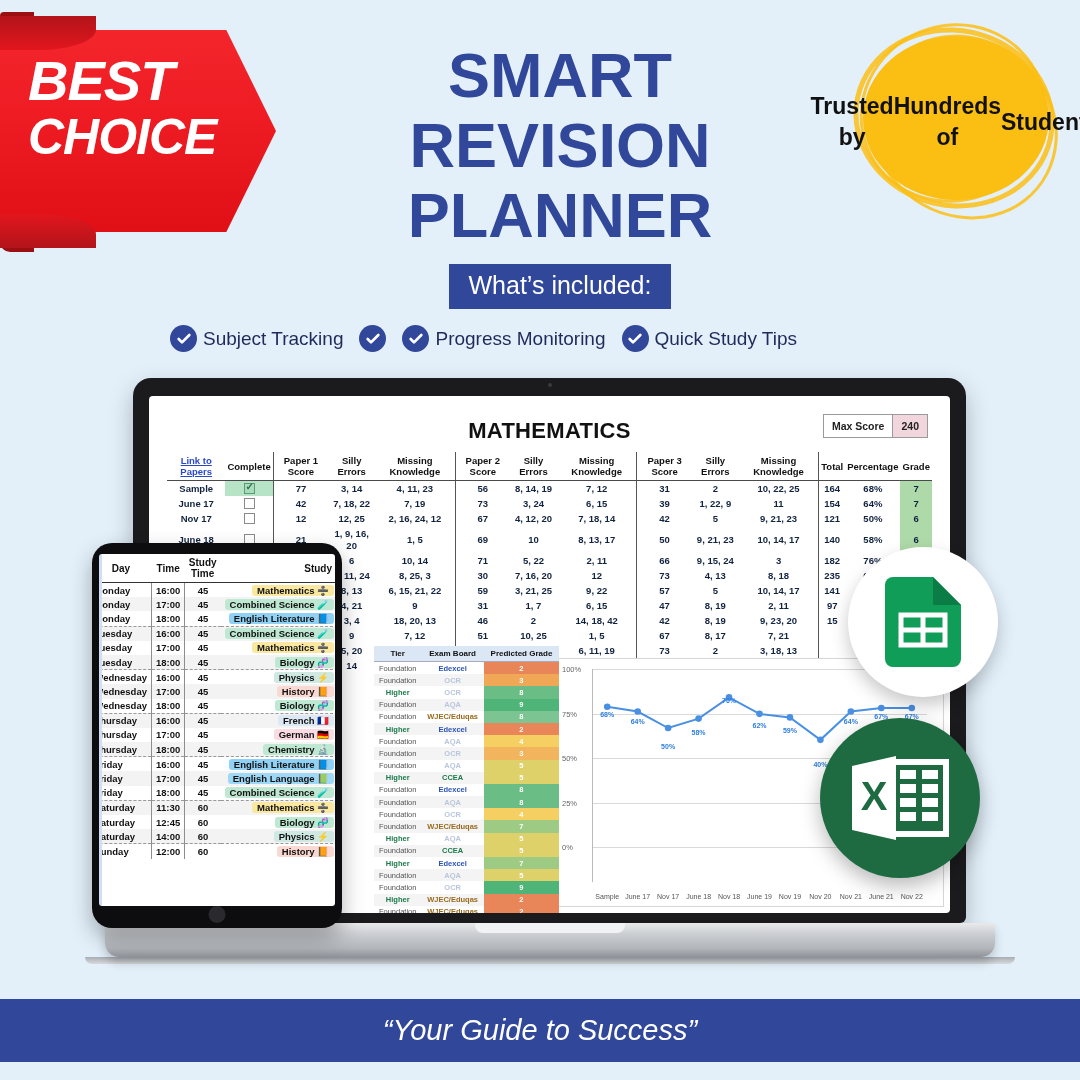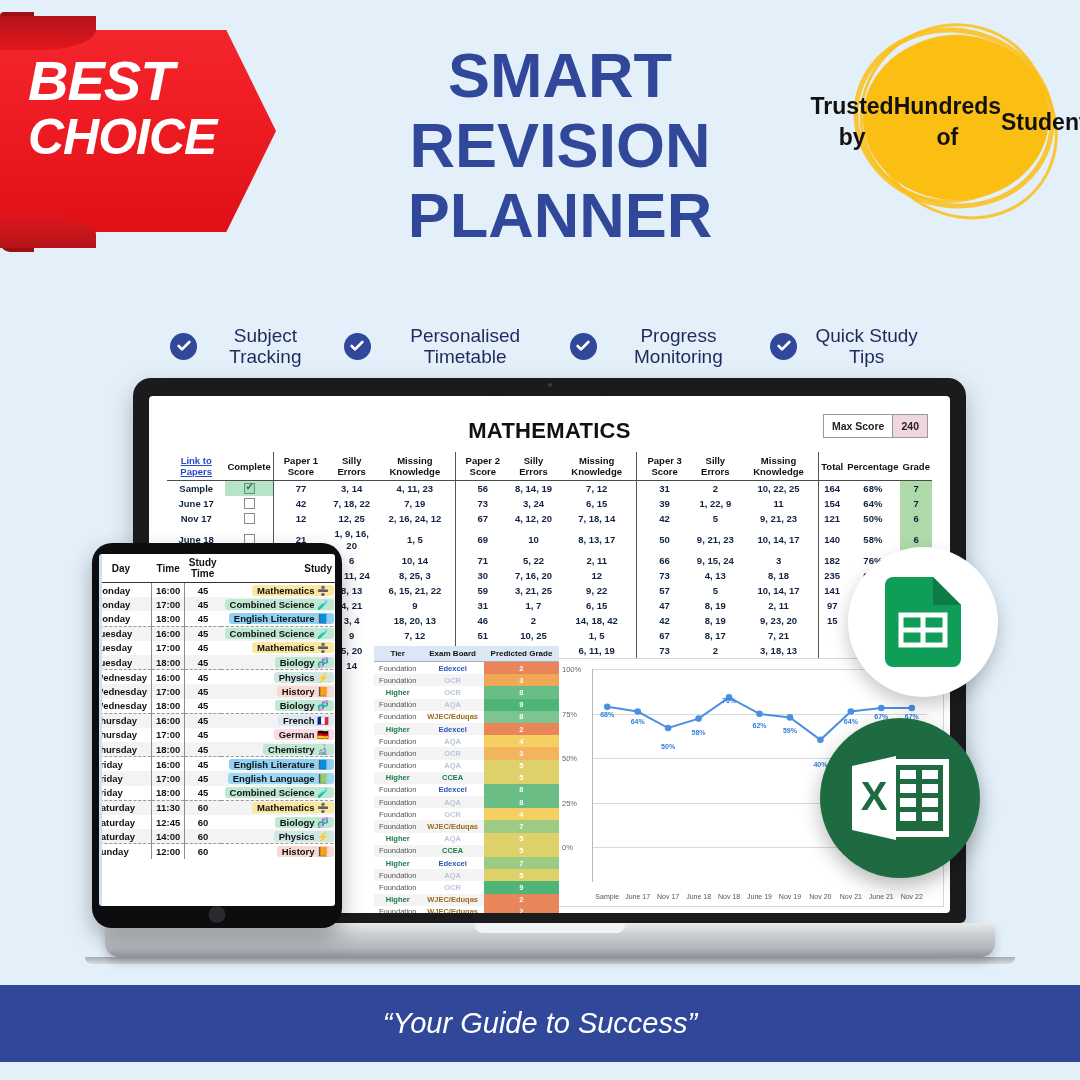--- a/index.html
+++ b/index.html
@@ -228,21 +228,21 @@
   }
   #xl-icon {
     position:absolute; left:820px; top:718px; width:160px; height:160px;
     background:#1e6b41; border-radius:50%; z-index:11;
     display:flex; align-items:center; justify-content:center;
     box-shadow: 0 8px 20px rgba(0,0,0,.28);
   }
 
   
   #footer {
-    position:absolute; left:0; bottom:18px; width:100%; height:77px;
+    position:absolute; left:0; bottom:18px; width:100%; height:63px;
     background:#31479a; display:flex; align-items:center; justify-content:center;
   }
   #footer-text { color:#fff; font-size:29px; font-style:italic; }
 </style>
 </head>
 <body>
 
 <div id="ribbon">
   <div class="rib-tailL"></div>
   <div class="rib-tailR"></div>
@@ -252,20 +252,21 @@
   <div class="rib-text">
     <div class="rib-line1">BEST</div>
     <div class="rib-line2">CHOICE</div>
   </div>
 </div>
 
 <div id="title-block">
   <div class="title-line">SMART</div>
   <div class="title-line">REVISION</div>
   <div class="title-line">PLANNER</div>
+  <div id="whats-included">What’s included:</div>
 </div>
 
 <div id="stamp">
   <div class="stamp-ring ring1"></div>
   <div class="stamp-ring ring2"></div>
   <div class="stamp-ring ring3"></div>
   <div class="stamp-blob"></div>
   <div class="stamp-text">
     <div>Trusted by</div>
     <div>Hundreds of</div>
@@ -281,21 +282,20 @@
         </svg>
       </span>
       <span class="feat-label">Subject Tracking</span>
     </div>
     <div class="feat">
       <span class="check">
         <svg viewBox="0 0 24 24">
           <path d="M4 12l5 5L20 6" stroke="#fff" stroke-width="4" fill="none" stroke-linecap="round" stroke-linejoin="round"></path>
         </svg>
       </span>
-      <span class="feat-label">Personalised Timetable</span>
     </div>
     <div class="feat">
       <span class="check">
         <svg viewBox="0 0 24 24">
           <path d="M4 12l5 5L20 6" stroke="#fff" stroke-width="4" fill="none" stroke-linecap="round" stroke-linejoin="round"></path>
         </svg>
       </span>
       <span class="feat-label">Progress Monitoring</span>
     </div>
     <div class="feat">

